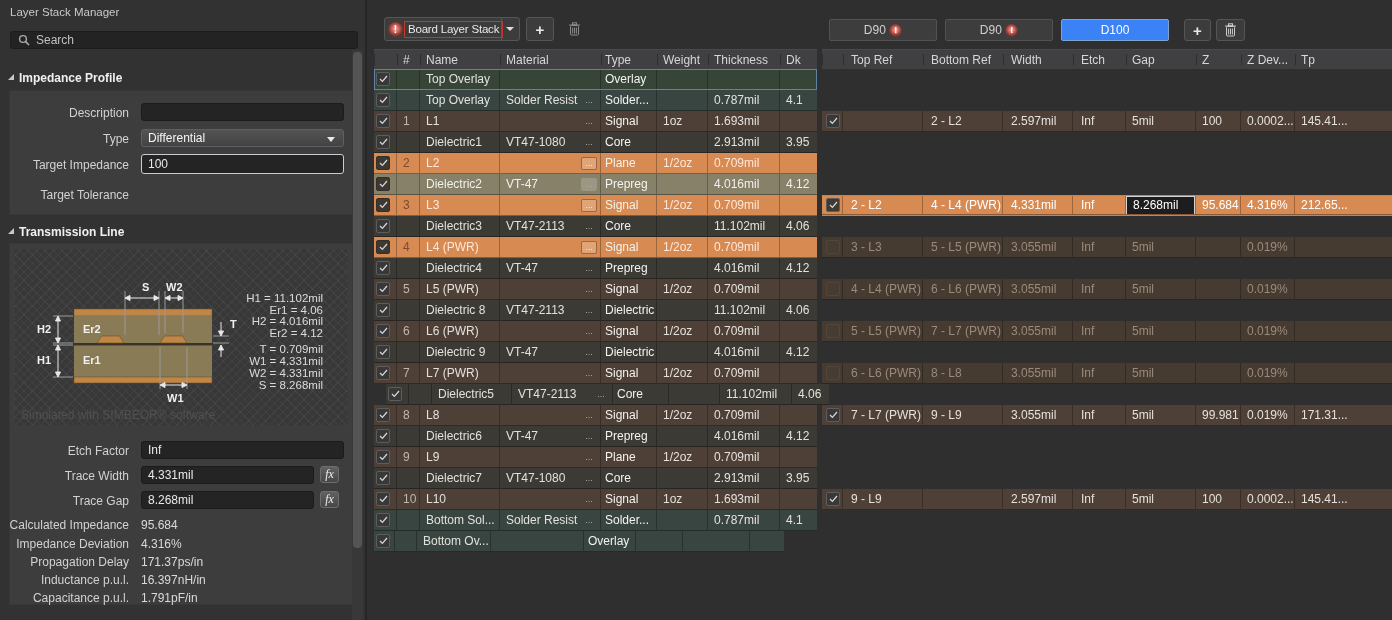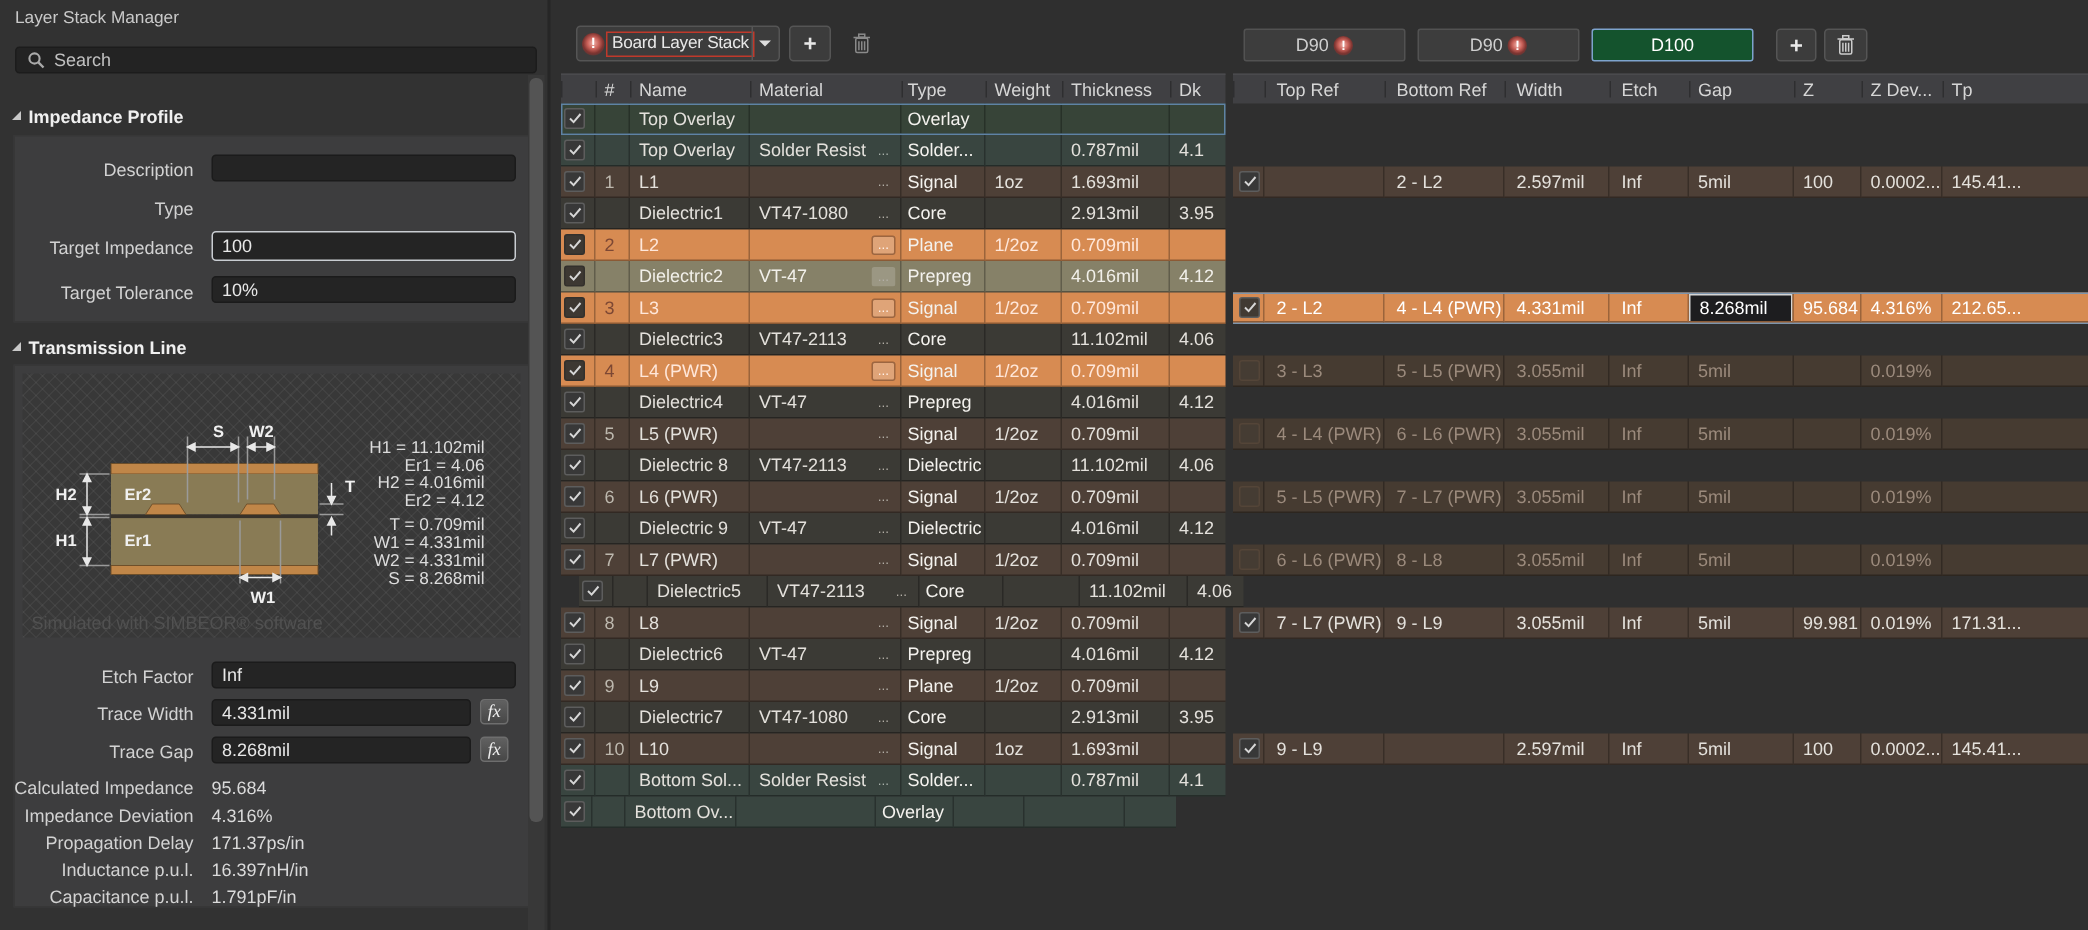--- a/index.html
+++ b/index.html
@@ -49,44 +49,44 @@
 #rightp{position:absolute;left:822px;top:0;width:570px;height:620px;}
 .rnorm{background:#4e4037;}
 .rsel{background:#d78b52;color:#fff;border-top:1px solid #7d95ad;border-bottom:1px solid #7d95ad;}
 .rdim{background:#463b31;color:#9b8a7c;}
 .rdim .cbx{background:#453c33;border-color:#544538;}
 .rsel .cbx{background:#413a33;}
 
 .btn{position:absolute;top:17px;height:24px;background:#3c3c3c;border:1px solid #555;border-radius:3px;display:flex;align-items:center;justify-content:center;color:#e8e8e8;}
 .warnicon{width:15px;height:15px;border-radius:50%;background:radial-gradient(circle at 50% 45%,#f0b0a8 0%,#c86058 35%,rgba(150,50,45,0.75) 60%,rgba(130,45,40,0.25) 82%,rgba(120,40,40,0) 100%);color:#fff;font-size:10px;font-weight:bold;text-align:center;line-height:15px;}
 .tab{position:absolute;top:19px;height:22px;background:#3d3d3d;border:1px solid #525252;border-radius:2px;color:#cfcfcf;display:flex;align-items:center;justify-content:center;font-size:12px;}
-.tabsel{background:#14532d;border-color:#7ea3cd;color:#ffffff;}
+.tabsel{background:#3b82f6;border-color:#7ea3cd;color:#ffffff;}
 </style></head>
 <body>
 <div id="root">
 
 <div id="left">
 <div id="lp-title">Layer Stack Manager</div>
 <div id="search">
         <svg width="12" height="12" viewBox="0 0 12 12">
           <circle cx="5" cy="5" r="3.4" fill="none" stroke="#aaaaaa" stroke-width="1.4"></circle>
           <line x1="7.6" y1="7.6" x2="11" y2="11" stroke="#aaaaaa" stroke-width="1.6"></line>
         </svg>
         <span>Search</span>
       </div>
 
 <div class="sechead" style="top:71px;"><span class="tri"></span>Impedance Profile</div>
 <div class="group" style="top:90px;height:125px;"></div>
 <div class="flabel" style="top:106px;">Description</div>
 <div class="finput" style="top:103px;"></div>
 <div class="flabel" style="top:132px;">Type</div>
+<div class="finput" style="top:129px;background:linear-gradient(#535353,#434345);border:1px solid #5f5f5f;color:#f5f5f5;">Differential<span style="position:absolute;right:8px;top:7px;width:0;height:0;border-top:5px solid #e8e8e8;border-left:4.5px solid transparent;border-right:4.5px solid transparent;"></span></div>
 <div class="flabel" style="top:158px;">Target Impedance</div>
 <div class="finput" style="top:154px;height:20px;border:1px solid #c9cdd2;line-height:18px;">100</div>
 <div class="flabel" style="top:188px;">Target Tolerance</div>
-<div class="finput" style="top:184px;">10%</div>
 
 <div class="sechead" style="top:225px;"><span class="tri"></span>Transmission Line</div>
 <div class="group" style="top:243px;height:362px;"></div>
 <div class="abs" style="left:15px;top:249px;width:332px;height:176px;background:#383838;background-image:repeating-linear-gradient(45deg,rgba(255,255,255,0.045) 0 1px,transparent 1px 6px),repeating-linear-gradient(-45deg,rgba(255,255,255,0.045) 0 1px,transparent 1px 6px);"></div>
 <svg class="abs" style="left:15px;top:249px;" width="332" height="176" viewBox="0 0 332 176">
 <rect x="59" y="60" width="138" height="7" fill="#c08648" stroke="#6b4d28" stroke-width="0.6"></rect>
 <rect x="59" y="67" width="138" height="27" fill="#897b55"></rect>
 <rect x="59" y="96" width="138" height="32" fill="#897b55"></rect>
 <rect x="59" y="94" width="138" height="2.4" fill="#37322a"></rect>
 <polygon points="86.5,87 104.5,87 109,94 82,94" fill="#c08648" stroke="#6b4d28" stroke-width="0.6"></polygon>

